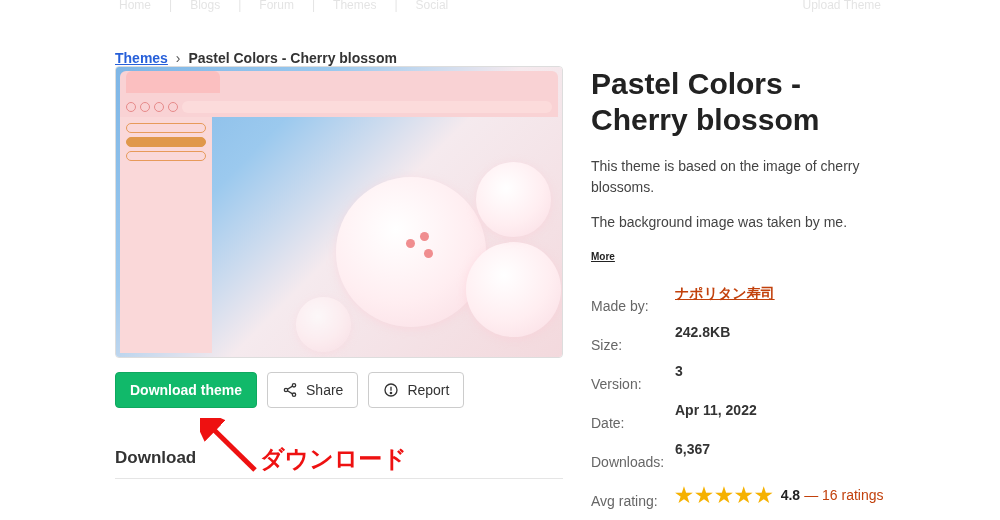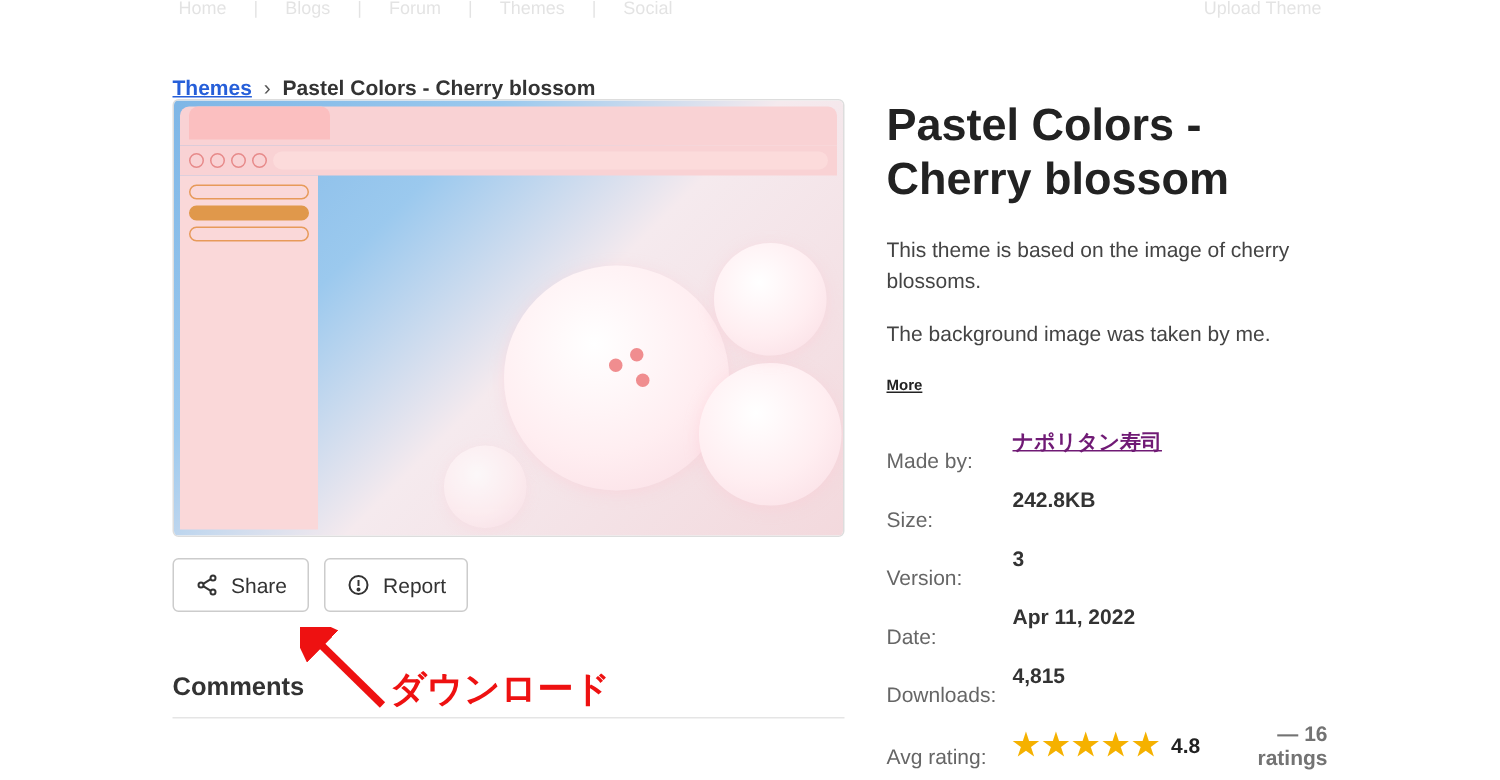--- a/index.html
+++ b/index.html
@@ -191,25 +191,25 @@
     padding: 5px 0;
     font-size: 14px;
   }
   .meta-label {
     width: 84px;
     color: #666;
     flex-shrink:0;
     margin-top:13px;
   }
   .meta-value { color:#333; font-weight:600;}
-  .meta-value a { color:#701a75; text-decoration:underline; }
+  .meta-value a { color:#c2410c; text-decoration:underline; }
   .stars { display:inline-flex; align-items:center; gap:2px;}
   .star { color:#f5b100; font-size:20px; line-height:1; }
   .rating-num{font-weight:700;margin-left:8px;color:#222;}
-  .rating-count{color:#737373;font-weight:700;margin-left:4px;text-align:right;}
+  .rating-count{color:#c2410c;font-weight:400;margin-left:4px;text-align:right;}
 
   
   .annot-arrow {
     position: absolute;
     left: 200px;
     top: 418px;
     pointer-events:none;
   }
   .annot-text {
     position:absolute;
@@ -278,20 +278,23 @@
               <div class="petal-dot" style="top:55px;left:84px;"></div>
               <div class="petal-dot" style="top:72px;left:88px;"></div>
             </div>
             <div class="blossom b2"></div>
             <div class="blossom b3"></div>
             <div class="blossom b4"></div>
           </div>
         </div>
 
         <div class="btn-row">
+          <div class="btn btn-download">
+            <span>Download theme</span>
+          </div>
           <div class="btn btn-outline">
             <span class="icon">
               <svg viewBox="0 0 24 24" fill="none" stroke="#333" stroke-width="2">
                 <circle cx="18" cy="5" r="2.5"></circle>
                   <circle cx="6" cy="12" r="2.5"></circle>
                   <circle cx="18" cy="19" r="2.5"></circle>
                 <line x1="8.2" y1="10.9" x2="15.8" y2="6.1"></line>
                   <line x1="8.2" y1="13.1" x2="15.8" y2="17.9"></line>
               </svg>
             </span>
@@ -302,21 +305,21 @@
               <svg viewBox="0 0 24 24" fill="none" stroke="#333" stroke-width="2">
                 <circle cx="12" cy="12" r="9"></circle>
                   <line x1="12" y1="7" x2="12" y2="13"></line>
                   <circle cx="12" cy="16.5" r="1" fill="#333"></circle>
               </svg>
             </span>
             <span>Report</span>
           </div>
         </div>
 
-        <div class="comments-heading">Comments</div>
+        <div class="comments-heading">Download</div>
         <hr class="comments-rule">
       </div>
 
       <div class="right">
 
         <h1 class="title">Pastel Colors - Cherry blossom</h1>
 
         <div class="desc">
           <p>This theme is based on the image of cherry blossoms.</p>
           <p>The background image was taken by me.</p>
@@ -341,21 +344,21 @@
             <div class="meta-value">3</div>
           </div>
 
           <div class="meta-row">
             <div class="meta-label">Date:</div>
             <div class="meta-value">Apr 11, 2022</div>
           </div>
 
           <div class="meta-row">
             <div class="meta-label">Downloads:</div>
-            <div class="meta-value">4,815</div>
+            <div class="meta-value">6,367</div>
           </div>
 
           <div class="meta-row" style="align-items:center;">
             <div class="meta-label">Avg rating:</div>
             <div class="meta-value" style="display:flex;align-items:center;">
               <span class="stars">
                 <span class="star">★</span>
                 <span class="star">★</span>
                 <span class="star">★</span>
                 <span class="star">★</span>

